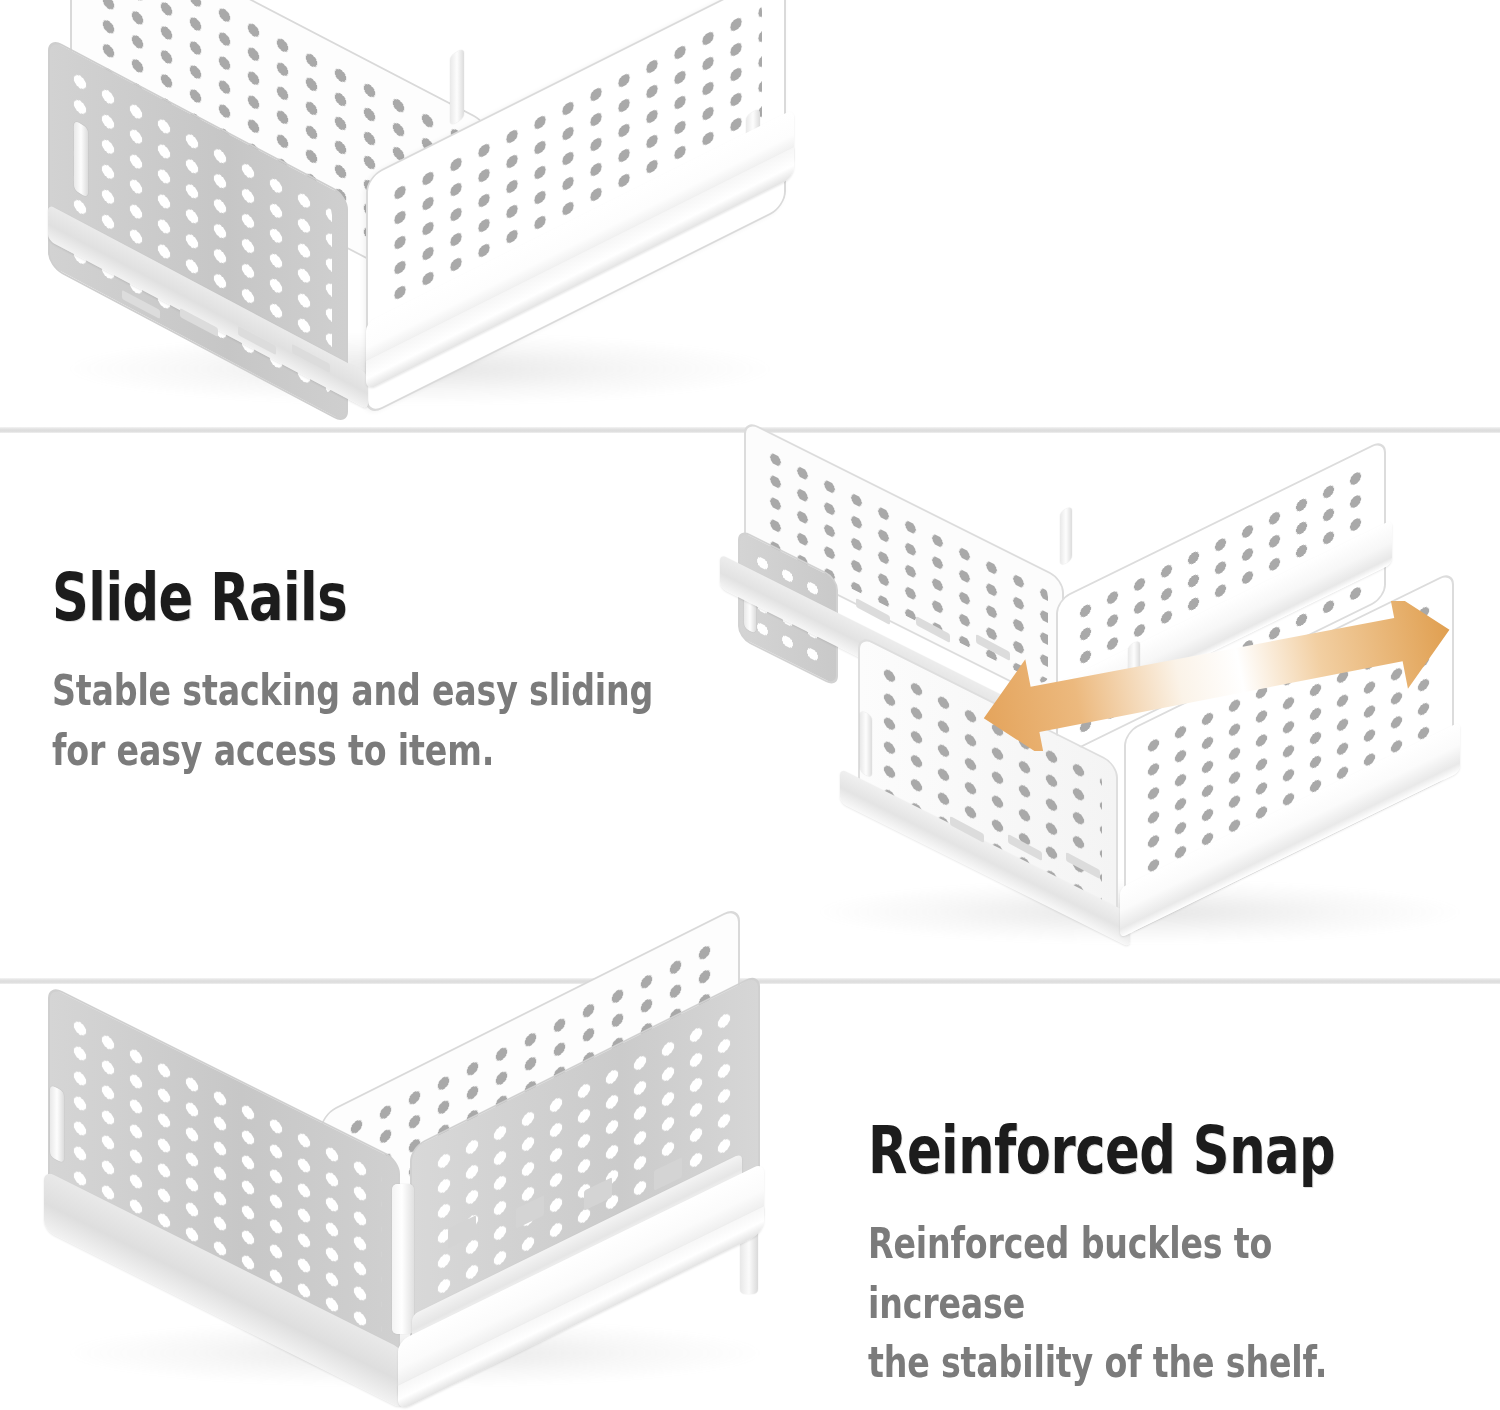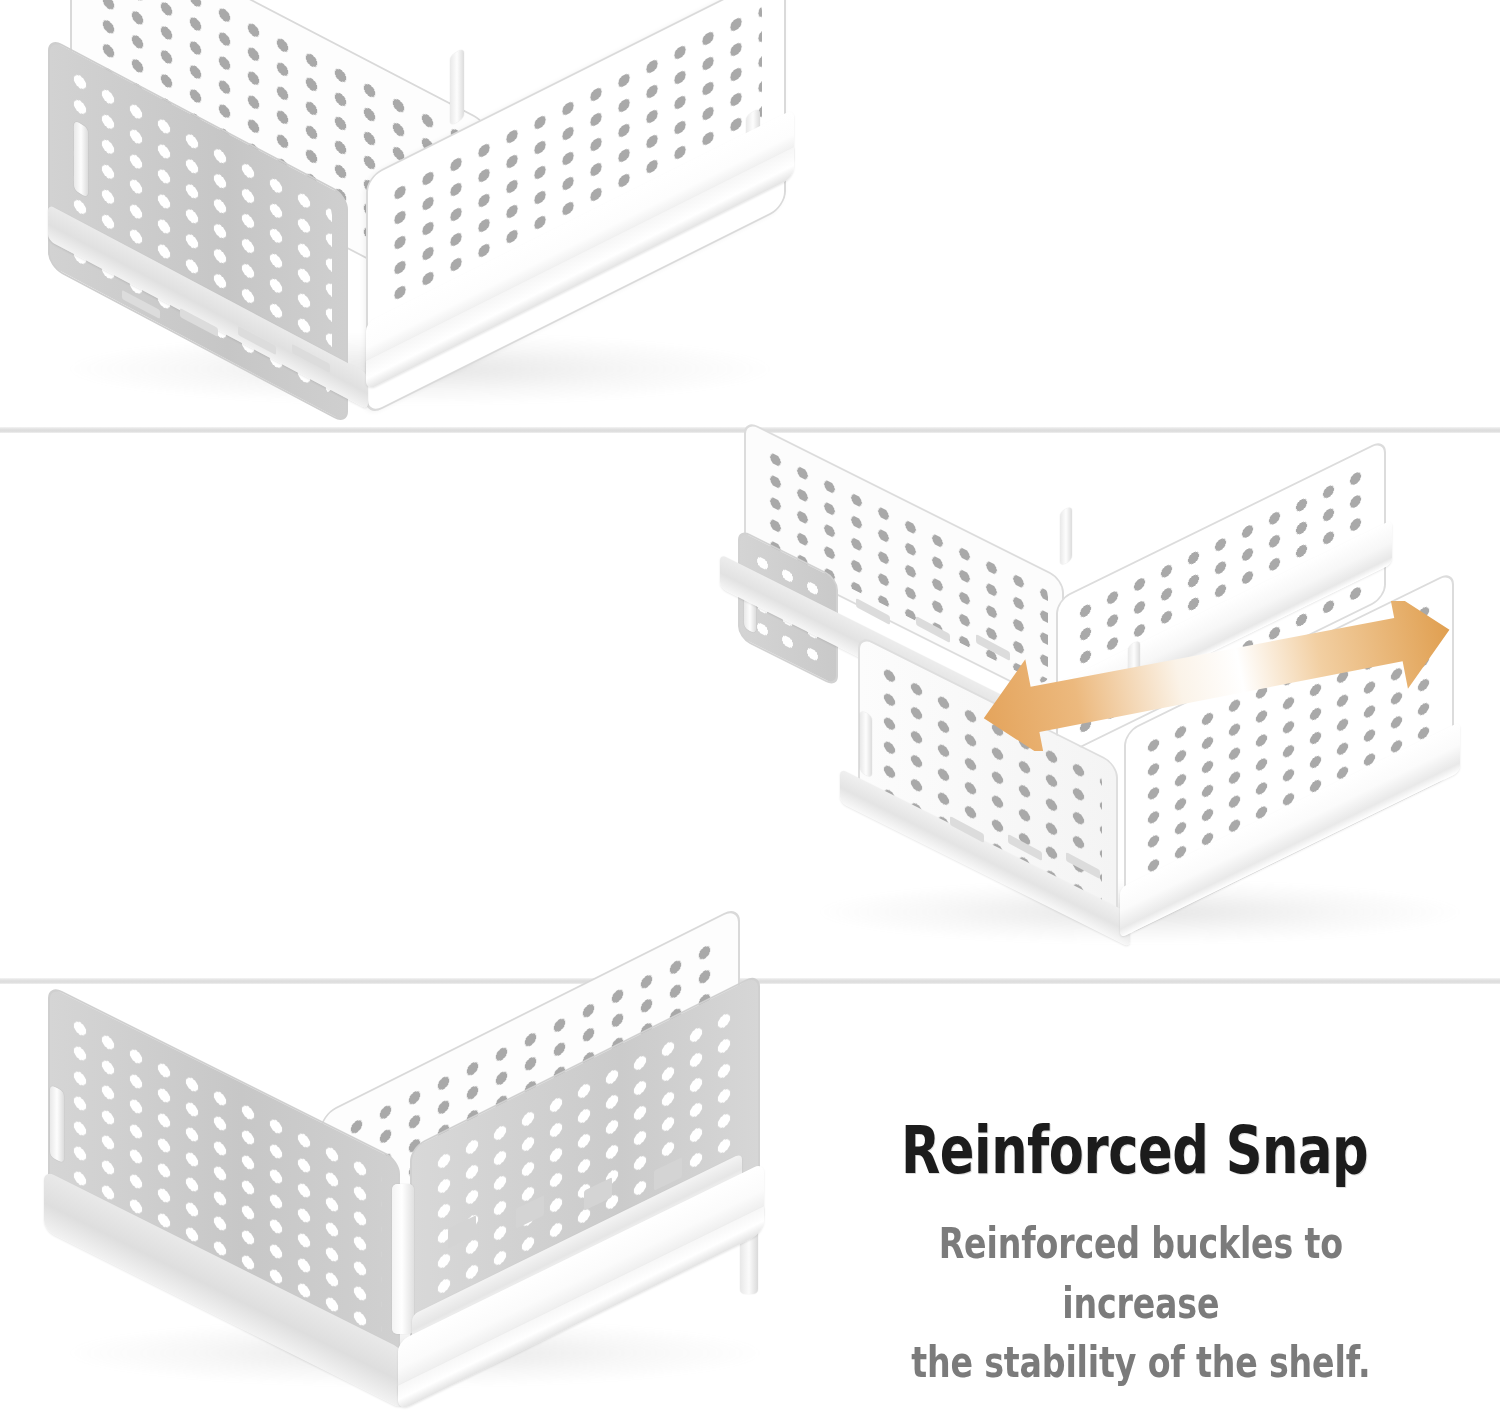--- a/index.html
+++ b/index.html
@@ -167,20 +167,25 @@
                   background:linear-gradient(to bottom,#f6f6f6,#ffffff 60%,#e4e4e4);
                   border-radius:0 0 10px 10px;"></div>
     </div>
 
   </section>
 
   <div class="divider" id="divider-1"></div>
 
   <section class="panel" id="panel-slide">
 
+    <div class="textblock" id="text-slide" style="top:132px;">
+      <h2 class="heading">Slide Rails</h2>
+      <p class="body-copy">Stable stacking and easy sliding
+for easy access to item.</p>
+    </div>
 
     <div class="art" style="left:700px; top:48px; width:800px; height:475px;">
 
       <div class="shadow" style="left:120px; top:400px; width:640px; height:62px;"></div>
 
       <div class="face" style="left:44px; top:18px; width:320px; height:130px;
                   background:#fcfcfc; transform: matrix(1,0.50,0,1,0,0);
                   border:2px solid #dcdcdc; border-radius:14px;">
         <div class="holes on-white" style="inset:12px 14px 12px 16px; background-size:27px 22px;"></div>
       </div>
@@ -316,20 +321,20 @@
       <div class="rail" style="left:378px; top:250px; width:366px; height:60px;
                   transform: matrix(1,-0.49,0,1,0,0);
                   background:linear-gradient(to bottom,#ffffff,#fbfbfb 45%,#ebebeb 82%,#ffffff);
                   border-radius:10px;"></div>
       <div class="rail" style="left:378px; top:294px; width:366px; height:26px;
                   transform: matrix(1,-0.49,0,1,0,0);
                   background:linear-gradient(to bottom,#f7f7f7,#ffffff 55%,#e3e3e3);
                   border-radius:0 0 12px 12px;"></div>
     </div>
 
-    <div class="textblock" id="text-snap" style="top:134px;text-align:center;">
+    <div class="textblock" id="text-snap" style="top:134px;">
       <h2 class="heading">Reinforced Snap</h2>
       <p class="body-copy">Reinforced buckles to increase
 the stability of the shelf.</p>
     </div>
   </section>
 
 </div>
 
 </body></html>

